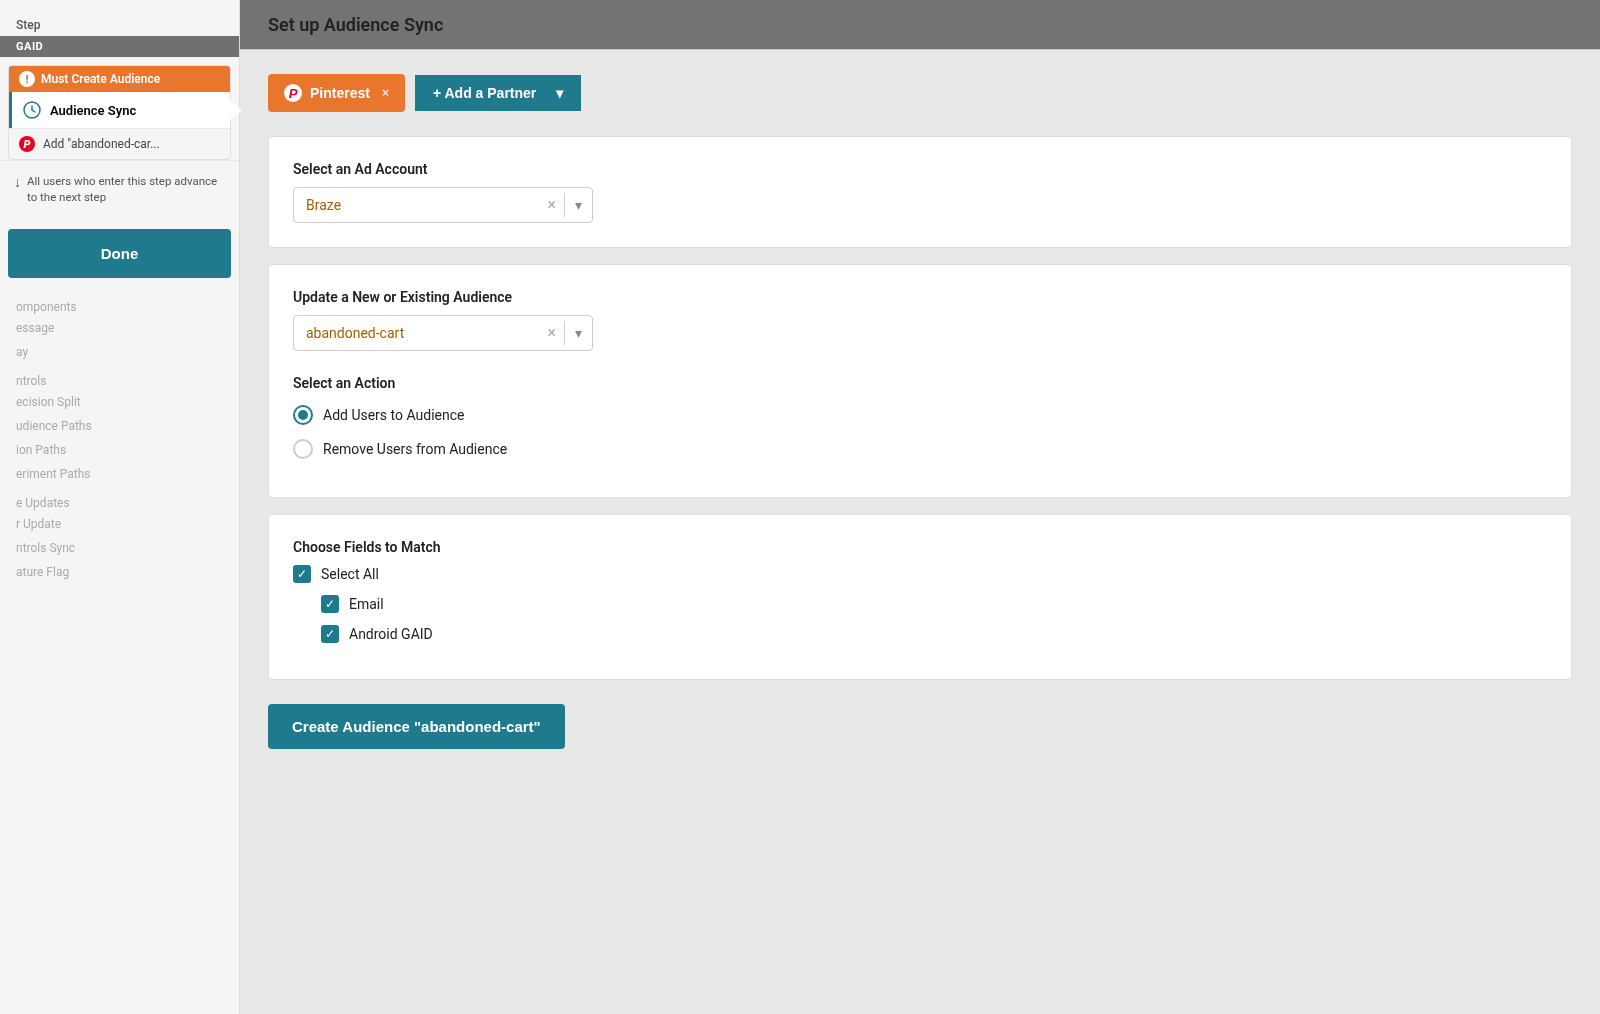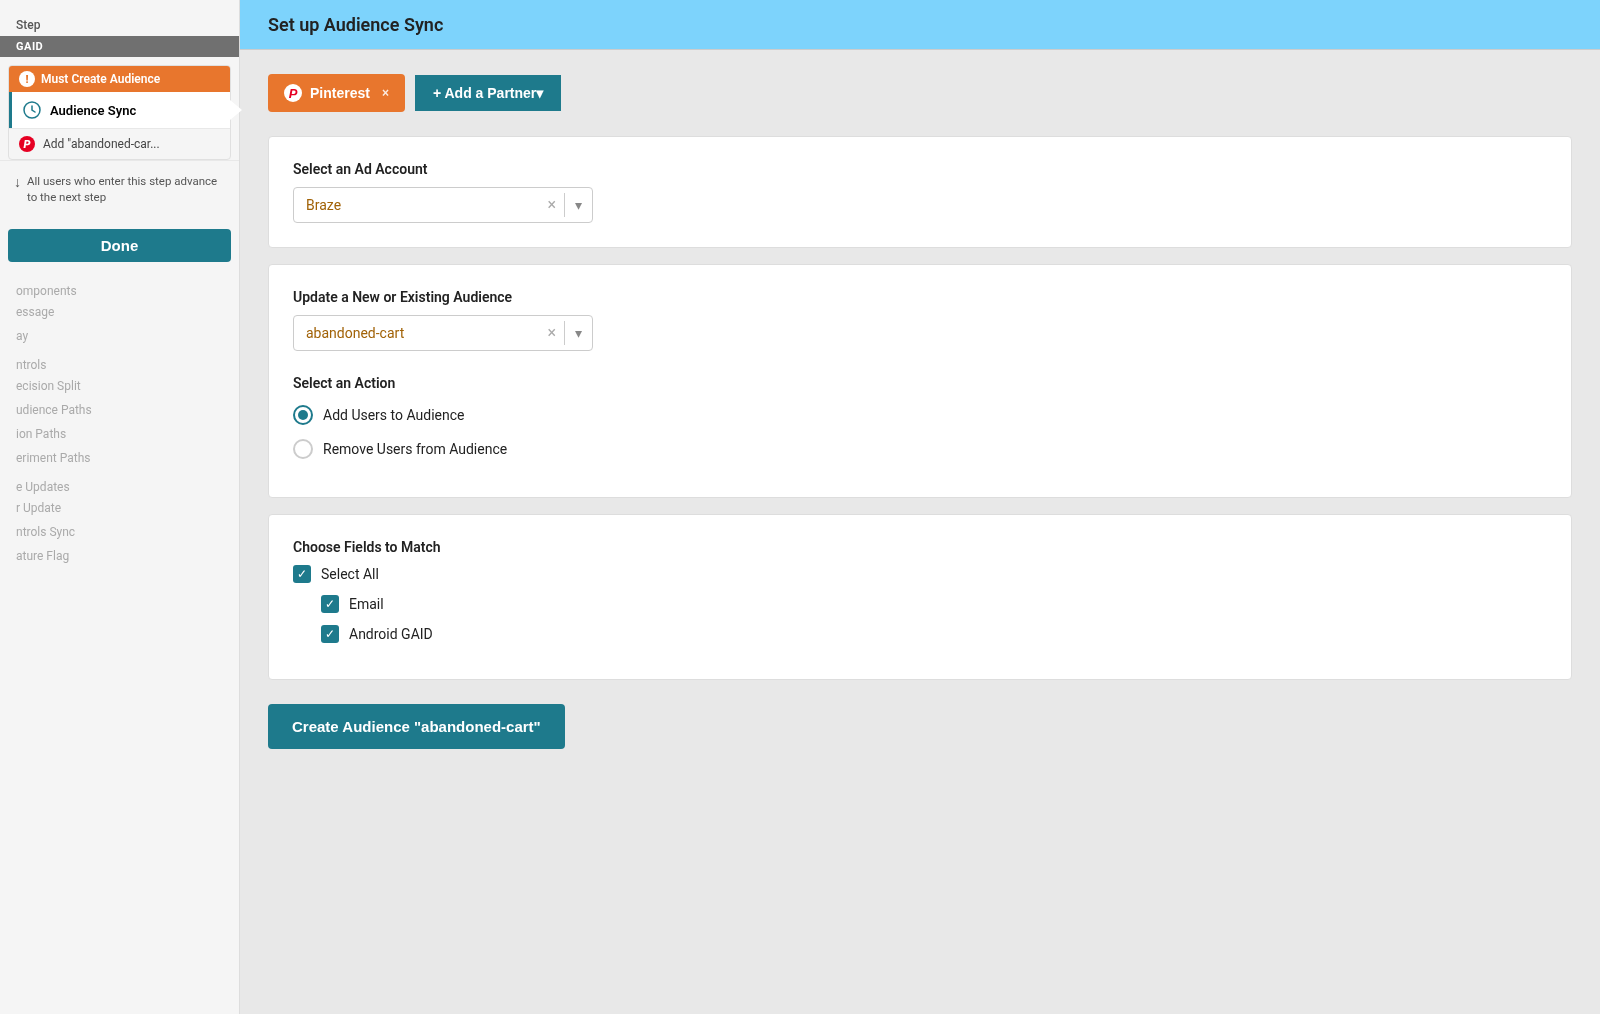--- a/index.html
+++ b/index.html
@@ -131,21 +131,21 @@
       gap: 6px;
       border-top: 1px solid #e8e8e8;
     }
 
     .done-button {
       margin: 12px 8px;
       background: #1e7a8c;
       color: #fff;
       border: none;
       border-radius: 4px;
-      padding: 8px;
+      padding: 16px;
       font-size: 15px;
       font-weight: 600;
       cursor: pointer;
       width: calc(100% - 16px);
     }
 
     .sidebar-section-label {
       padding: 6px 16px 2px;
       font-size: 12px;
       color: #aaa;
@@ -162,21 +162,21 @@
     
     .main-content {
       flex: 1;
       display: flex;
       flex-direction: column;
       background: #e8e8e8;
       overflow-y: auto;
     }
 
     .main-header {
-      background: #7dd3fc;
+      background: #737373;
       padding: 14px 28px;
       border-bottom: 1px solid #ccc;
     }
 
     .main-header-title {
       font-size: 18px;
       font-weight: 600;
       color: #222;
     }
 
@@ -230,21 +230,21 @@
       background: #1e7a8c;
       color: #fff;
       border: none;
       border-radius: 0;
       padding: 10px 18px;
       font-size: 14px;
       font-weight: 600;
       cursor: pointer;
       display: flex;
       align-items: center;
-      gap: 0;
+      gap: 20px;
     }
 
     
     .card {
       background: #fff;
       border: 1px solid #ddd;
       border-radius: 4px;
       padding: 24px;
       margin-bottom: 16px;
     }

